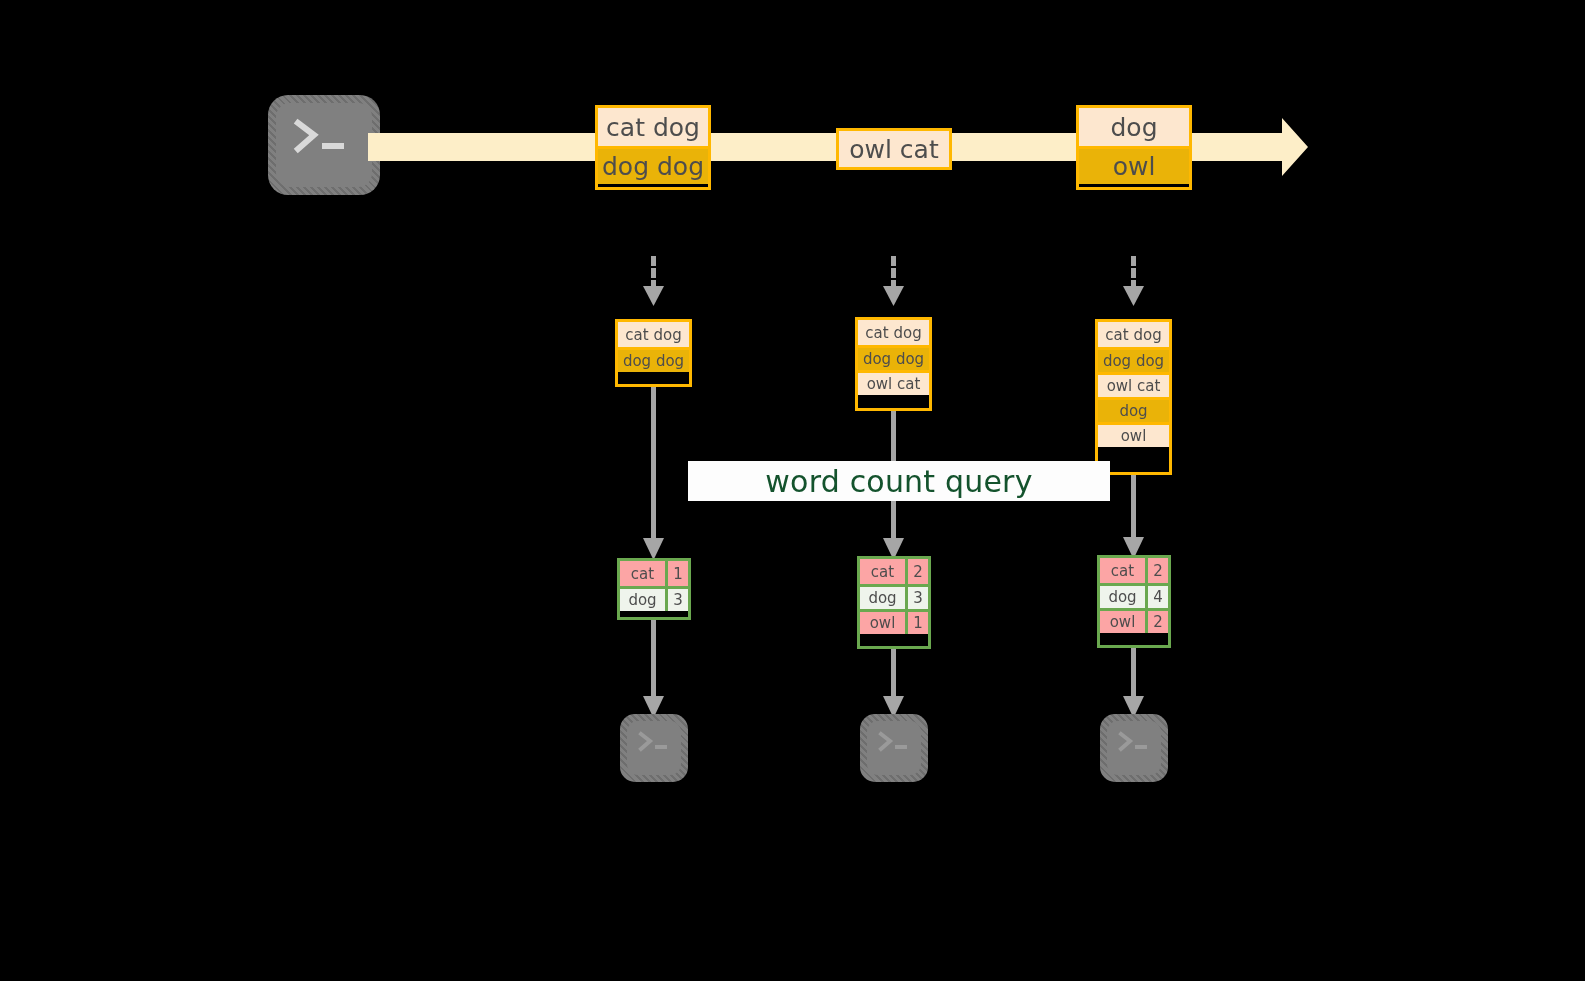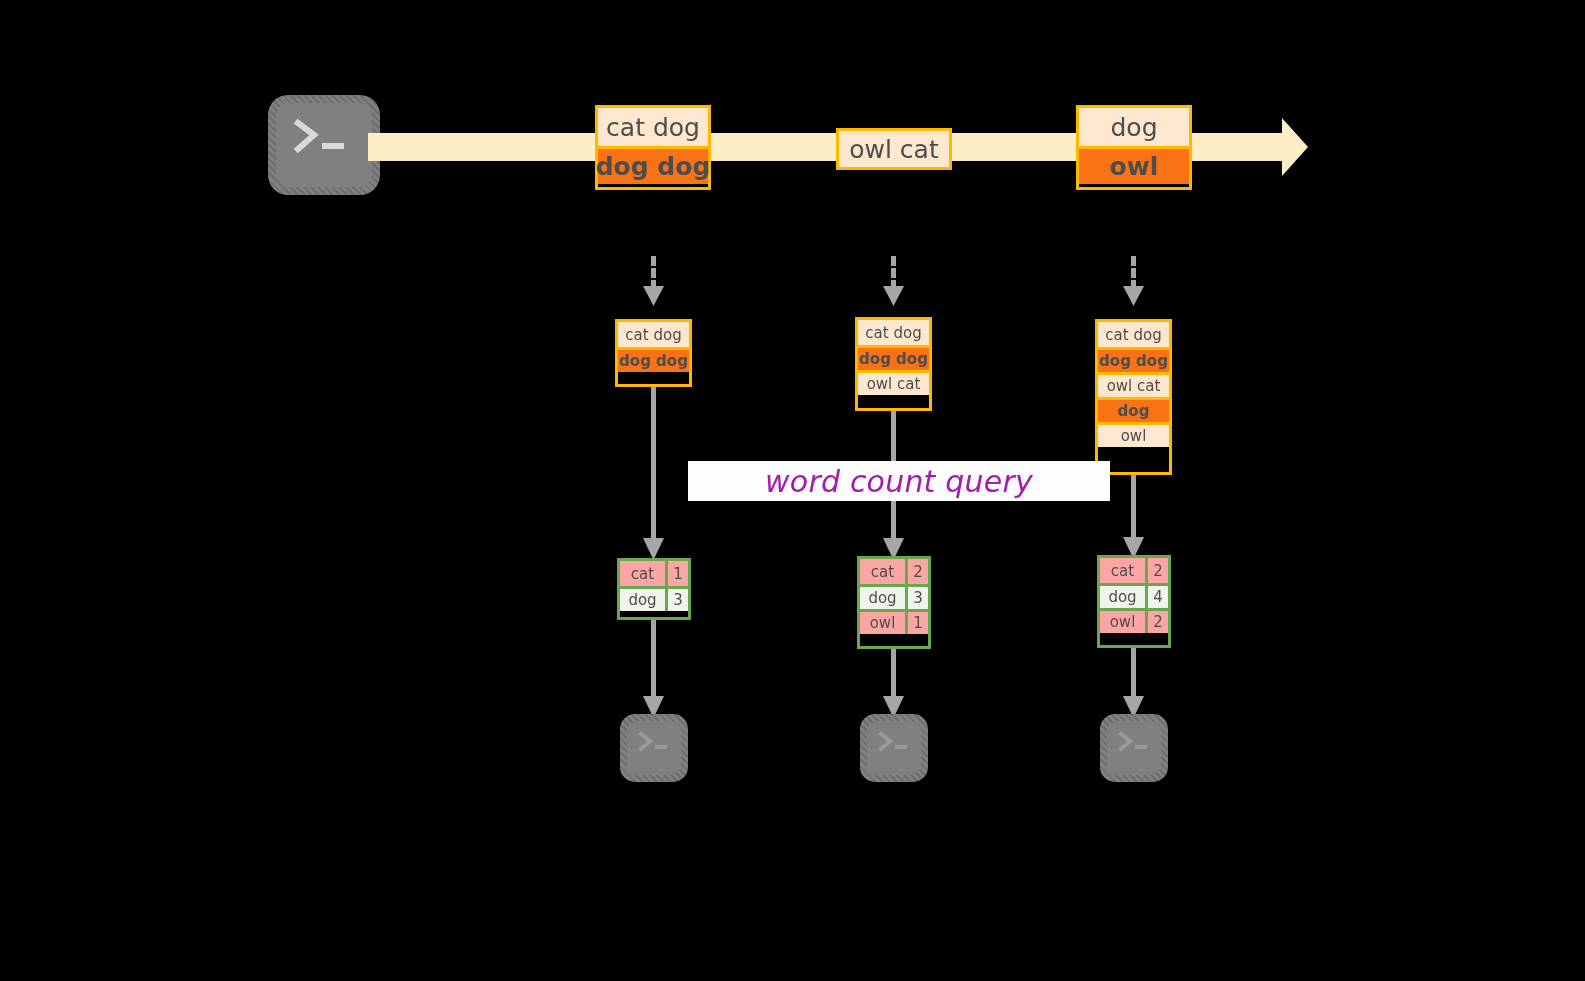--- a/index.html
+++ b/index.html
@@ -38,21 +38,21 @@
     position:absolute;box-sizing:border-box;
     border:3px solid #ffb800;
     display:flex;flex-direction:column;
   }
   .rec-row{
     box-sizing:border-box;
     display:flex;align-items:center;justify-content:center;
     color:#4d4d4d;white-space:nowrap;
   }
   .rec-row.dark{background:#fde7cf;}
-  .rec-row.light{background:#f97316;font-weight:bold;}
+  .rec-row.light{background:#eab308;}
   .rec-row + .rec-row{border-top:3px solid #ffb800;}
 
   
   .rec-big .rec-row{height:38px;font-size:25px;}
   
   .rec-mid .rec-row{height:25px;font-size:15px;}
 
   
   .tbl{
     position:absolute;box-sizing:border-box;
@@ -82,23 +82,22 @@
     border-left:5px dashed #a6a6a6;width:0;
   }
   .conn .head{position:absolute;left:-8px;}
 
   
   .query-band{
     position:absolute;background:#fdfdfd;
     display:flex;align-items:center;justify-content:center;
   }
   .query-band span{
-    font-size:30px;color:#a21caf;white-space:nowrap;
+    font-size:30px;color:#14532d;white-space:nowrap;
     letter-spacing:.2px;
-    font-style:italic;
   }
 </style>
 </head>
 <body>
 
 <div id="stage">
 
   <div class="term" style="left:268px;top:95px;width:112px;height:100px;border-radius:20px;">
     <div class="inner">
       <svg viewBox="0 0 96 84">

